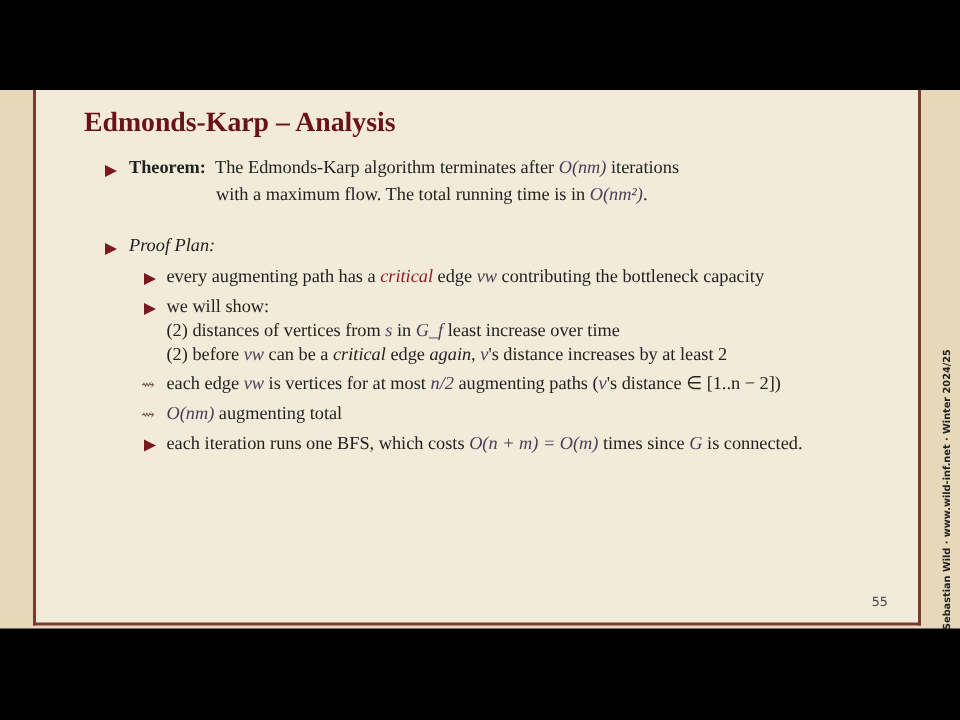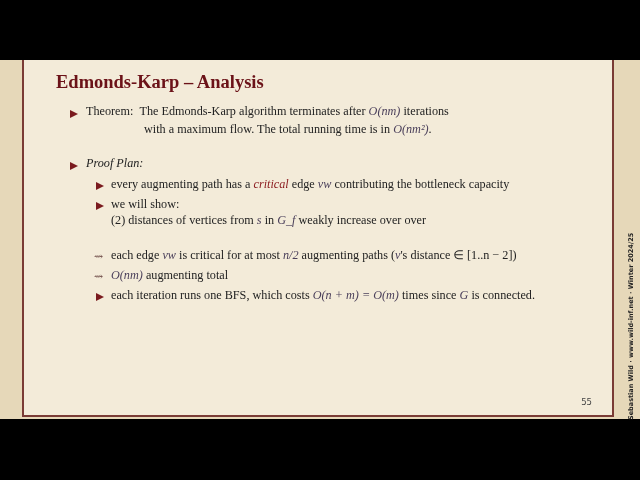--- a/index.html
+++ b/index.html
@@ -11,21 +11,21 @@
            border-bottom:2px solid #7a3b35; box-sizing:border-box;padding-left:33px; }
   .title { position:absolute; left:32px; top:12px; font-size:18.5px; font-weight:bold; color:#6b1218;
            font-family:"Liberation Serif", serif; }
   .line { position:absolute; font-size:12.2px; color:#222; white-space:nowrap; font-family:"Liberation Serif", serif; }
   .tri { position:absolute; width:0; height:0; border-top:4px solid transparent; border-bottom:4px solid transparent;
          border-left:8px solid #7a1a1e; }
   .leadsto { position:absolute; font-size:11px; color:#7a5a55; }
   .m { font-style:italic; color:#4a3f5a;text-align:right; }
   .crit { font-style:italic; color:#8b1a1e; }
   .it { font-style:italic; }
-  b { font-weight:normal; }
+  b { font-weight:bold; }
   .pagenum { position:absolute; right:20px; bottom:8px; font-size:8.5px; color:#444; font-family:"DejaVu Sans", sans-serif; }
   .side { position:absolute; left:627px; top:420px; transform-origin:0 0; transform:rotate(-90deg);
           font-size:6.5px; font-weight:bold; color:#222; white-space:nowrap; width:190px;
           font-family:"DejaVu Sans", sans-serif; }
 </style>
 </head>
 <body>
 
 <div class="frame"></div>
 <div class="slide">
@@ -44,26 +44,29 @@
 
   <div class="tri" style="left:72px;top:122px;"></div>
   <div class="line" style="left:87px;top:117px;">
     <span>every augmenting path has a </span><span class="crit">critical</span><span> edge </span><span class="m">vw</span><span> contributing the bottleneck capacity</span>
   </div>
 
   <div class="tri" style="left:72px;top:142px;"></div>
   <div class="line" style="left:87px;top:137px;">we will show:</div>
 
   <div class="line" style="left:87px;top:153px;">
-    <span>(2) distances of vertices from </span><span class="m">s</span><span> in </span><span class="m">G_f</span><span> weakly increase over over</span>
+    <span>(2) distances of vertices from </span><span class="m">s</span><span> in </span><span class="m">G_f</span><span> least increase over time</span>
+  </div>
+  <div class="line" style="left:87px;top:169px;">
+    <span>(2) before </span><span class="m">vw</span><span> can be a </span><span class="it">critical</span><span> edge </span><span class="it">again</span><span>, </span><span class="m">v</span><span>'s distance increases by at least 2</span>
   </div>
 
   <div class="leadsto" style="left:70px;top:190px;">⇝</div>
   <div class="line" style="left:87px;top:188px;">
-    <span>each edge </span><span class="m">vw</span><span> is critical for at most </span><span class="m">n/2</span><span> augmenting paths (</span><span class="m">v</span><span>'s distance ∈ [1..n − 2])</span>
+    <span>each edge </span><span class="m">vw</span><span> is vertices for at most </span><span class="m">n/2</span><span> augmenting paths (</span><span class="m">v</span><span>'s distance ∈ [1..n − 2])</span>
   </div>
 
   <div class="leadsto" style="left:70px;top:210px;">⇝</div>
   <div class="line" style="left:87px;top:208px;">
     <span class="m">O(nm)</span><span> augmenting total</span>
   </div>
 
   <div class="tri" style="left:72px;top:233px;"></div>
   <div class="line" style="left:87px;top:228px;">
     <span>each iteration runs one BFS, which costs </span><span class="m">O(n + m) = O(m)</span><span> times since </span><span class="m">G</span><span> is connected.</span>

